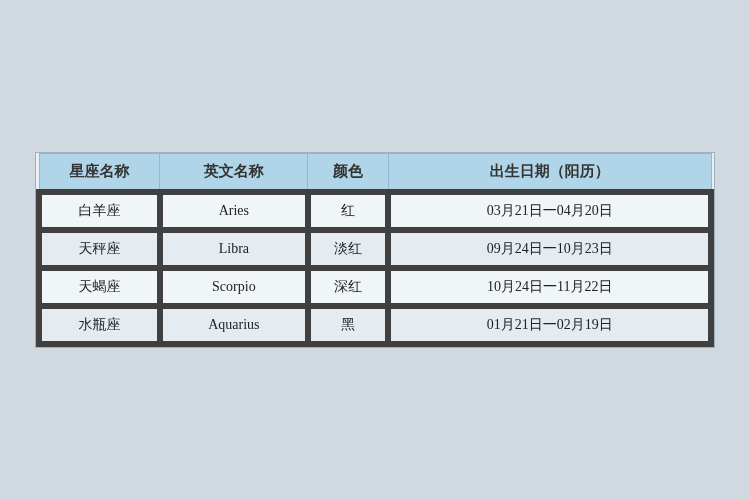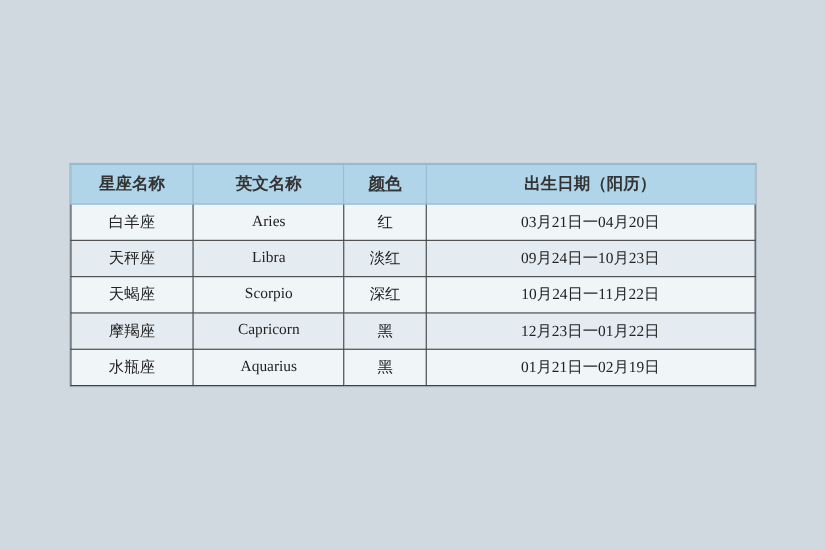--- a/index.html
+++ b/index.html
@@ -15,54 +15,54 @@
       display: flex;
       align-items: center;
       justify-content: center;
       font-family: "SimSun", "宋体", serif;
     }
 
     .table-container {
       background-color: #e8eef4;
       border: 1px solid #a0b0c0;
       padding: 0;
-      width: 625px;
+      width: 680px;
     }
 
     table {
       width: 100%;
       border-collapse: collapse;
     }
 
     thead tr th {
       background-color: #b0d4e8;
       color: #333;
       font-weight: bold;
       font-size: 15px;
       padding: 8px 12px;
       border: 1px solid #90b8d0;
       text-align: center;
     }
 
     tbody tr td {
-      border: 1px solid #404040;
+      border: 6px solid #404040;
       padding: 7px 12px;
       text-align: center;
       font-size: 14px;
       color: #222;
       background-color: #f0f5f8;
     }
 
     tbody tr:nth-child(even) td {
       background-color: #e4ecf2;
     }
 
     .col-chinese { width: 18%; }
     .col-english { width: 22%; text-align: center; }
-    .col-color   { width: 12%; text-decoration: underline; }
+    .col-color   { width: 12%; }
     .col-date    { width: 48%; }
   </style>
 </head>
 <body>
 
 <div class="table-container">
   <table>
     <thead>
       <tr>
         <th class="col-chinese">星座名称</th>
@@ -84,26 +84,20 @@
           <td>淡红</td>
           <td>09月24日一10月23日</td>
         </tr>
         <tr>
           <td>天蝎座</td>
           <td>Scorpio</td>
           <td>深红</td>
           <td>10月24日一11月22日</td>
         </tr>
         <tr>
-          <td>摩羯座</td>
-          <td>Capricorn</td>
-          <td>黑</td>
-          <td>12月23日一01月22日</td>
-        </tr>
-        <tr>
           <td>水瓶座</td>
           <td>Aquarius</td>
           <td>黑</td>
           <td>01月21日一02月19日</td>
         </tr>
       </tbody>
   </table>
 </div>
 
 </body></html>

